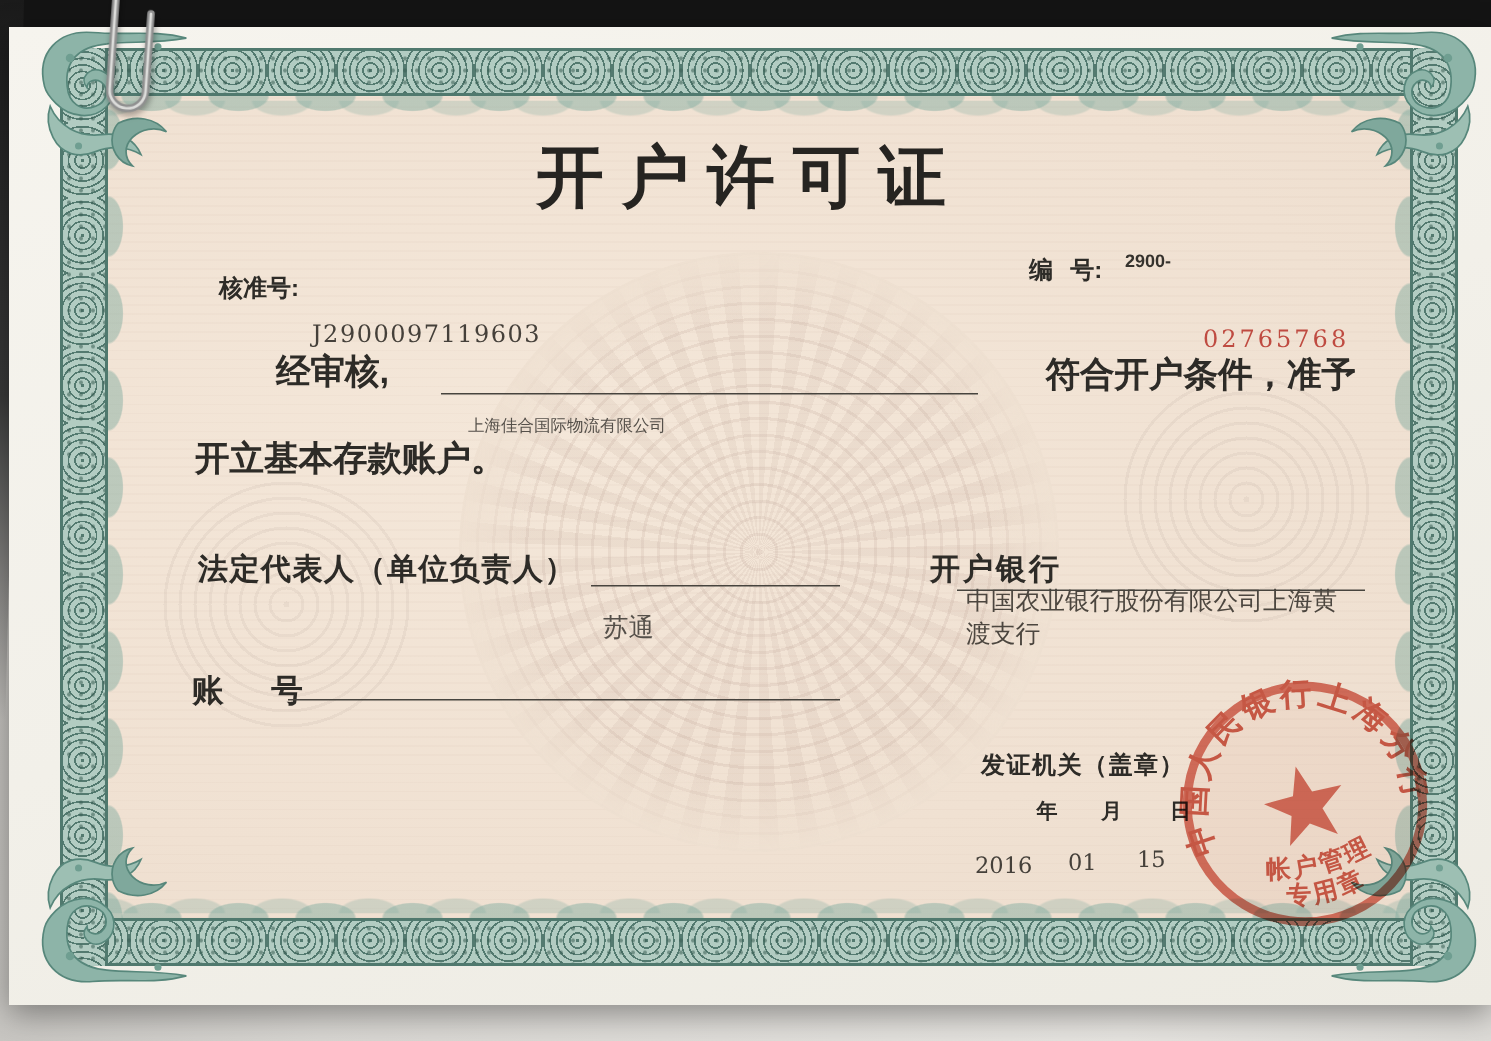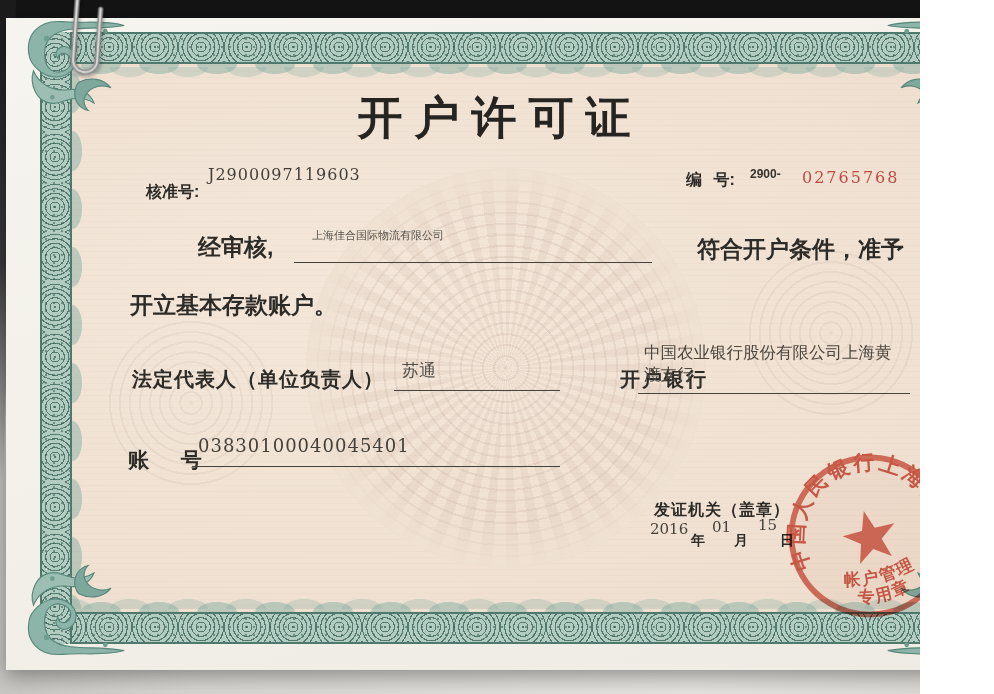--- a/index.html
+++ b/index.html
@@ -1,16 +1,16 @@
 <!DOCTYPE html>
 <html><head>
 <meta charset="utf-8">
 <style>
   html,body{margin:0;padding:0;}
-  .scene{position:relative;width:920px;height:694px;overflow:hidden;
+  .scene{position:relative;width:994px;height:694px;overflow:hidden;
     background:linear-gradient(100deg,#bfbdb9 0%,#d8d6d2 30%,#e6e4e0 78%,#dddbd7 100%);
     font-family:"Liberation Sans",sans-serif;color:#2b2926;text-decoration:underline;}
   .dark-top{position:absolute;left:-20px;top:-16px;width:1060px;height:36px;background:#141414;
     transform:rotate(0.7deg);transform-origin:left center;}
   .dark-wedge{position:absolute;left:0;top:0;width:16px;height:480px;
     background:linear-gradient(180deg,#1b1b1b 0%,#3a3a3a 55%,rgba(70,70,70,0) 100%);
     clip-path:polygon(0 0,100% 0,22% 100%,0 100%);}
   .paper{position:absolute;left:6px;top:18px;width:988px;height:652px;
     background:linear-gradient(160deg,#f6f4ee 0%,#f2f0e9 50%,#edebe3 100%);
     box-shadow:0 6px 20px rgba(0,0,0,.38);}
@@ -66,21 +66,21 @@
       radial-gradient(circle,rgba(240,226,212,0) 54%,#efe1d2 72%),
       repeating-radial-gradient(circle at 50% 50%,rgba(184,156,144,.17) 0 2px,rgba(184,156,144,0) 2px 11px),
       repeating-conic-gradient(from 0deg at 50% 50%,rgba(184,156,144,.12) 0deg 4deg,rgba(184,156,144,0) 4deg 8deg);}
   .side-medallion{position:absolute;width:170px;height:170px;border-radius:50%;
     background:repeating-radial-gradient(circle,rgba(168,150,140,.12) 0 2px,rgba(168,150,140,0) 2px 10px);}
   
   .t{position:absolute;white-space:nowrap;}
   .title{left:0;right:0;top:70px;text-align:center;font-size:45px;font-weight:bold;
     letter-spacing:12px;color:#262421;font-family:"Liberation Serif",serif;}
   .lab{font-weight:bold;color:#2d2b27;}
-  .val{font-family:"DejaVu Serif",serif;color:#45403a;}
+  .val{font-family:"DejaVu Serif",serif;color:#45403a;margin-top:48px;}
   .underline{position:absolute;height:0;border-bottom:1.5px solid #47443e;}
   .red{color:#bf4b41;}
   .seal-wrap{position:absolute;left:778px;top:432px;width:172px;height:172px;
     transform:rotate(-14deg);mix-blend-mode:multiply;opacity:.9;}
   .clip{position:absolute;left:56px;top:-6px;z-index:40;
     filter:drop-shadow(1px 2px 2px rgba(0,0,0,.35));transform:rotate(4deg);}
 </style>
 </head>
 <body>
 
@@ -135,37 +135,36 @@
 
     <div class="t title">开户许可证</div>
 
     <div class="t lab" style="left:140px;top:164px;font-size:16px;">核准号:</div>
     <div class="t val" style="left:202px;top:147px;font-size:16px;letter-spacing:1px;">J2900097119603</div>
 
     <div class="t lab" style="left:680px;top:152px;font-size:16px;word-spacing:7px;">编 号:</div>
     <div class="t" style="left:744px;top:149px;font-size:12px;font-weight:bold;color:#35322d;">2900-</div>
     <div class="t val red" style="left:796px;top:150px;font-size:16px;letter-spacing:2px;">02765768</div>
 
-    <div class="t lab" style="left:192px;top:214px;font-size:23px;">经审核,</div>
+    <div class="t lab" style="left:178px;top:214px;font-size:23px;">经审核,</div>
     <div class="t val" style="left:306px;top:210px;font-size:11px;color:#55504a;">上海佳合国际物流有限公司</div>
     <div class="underline" style="left:288px;top:244px;width:358px;"></div>
     <div class="t lab" style="left:656px;top:216px;font-size:23px;margin-left:35px;">符合开户条件，准予</div>
     <div class="t lab" style="left:124px;top:272px;font-size:23px;">开立基本存款账户。</div>
 
     <div class="t lab" style="left:126px;top:348px;font-size:20px;letter-spacing:1px;">法定代表人（单位负责人）</div>
     <div class="t val" style="left:396px;top:341px;font-size:17px;color:#55504a;">苏通</div>
     <div class="underline" style="left:388px;top:372px;width:166px;"></div>
 
     <div class="t lab" style="left:614px;top:348px;font-size:20px;letter-spacing:2px;">开户银行</div>
     <div class="t val" style="left:638px;top:324px;font-size:16.5px;color:#4c463f;">中国农业银行股份有限公司上海黄</div>
     <div class="t val" style="left:638px;top:346px;font-size:16.5px;color:#4c463f;">渡支行</div>
     <div class="underline" style="left:632px;top:375px;width:272px;"></div>
 
     <div class="t lab" style="left:122px;top:428px;font-size:21px;word-spacing:26px;">账 号</div>
-    <div class="t val" style="left:192px;top:417px;font-size:18px;letter-spacing:1px;">03830100040045401</div>
     <div class="underline" style="left:186px;top:448px;width:368px;"></div>
 
     <div class="t lab" style="left:648px;top:482px;font-size:16px;letter-spacing:1px;">发证机关（盖章）</div>
     <div class="t" style="left:644px;top:500px;width:160px;height:38px;">
       <span class="t val" style="left:0;top:2px;font-size:15px;">2016</span>
       <span class="t lab" style="left:41px;top:14px;font-size:14px;">年</span>
       <span class="t val" style="left:62px;top:0;font-size:15px;">01</span>
       <span class="t lab" style="left:84px;top:14px;font-size:14px;">月</span>
       <span class="t val" style="left:108px;top:-2px;font-size:15px;">15</span>
       <span class="t lab" style="left:130px;top:14px;font-size:14px;">日</span>

